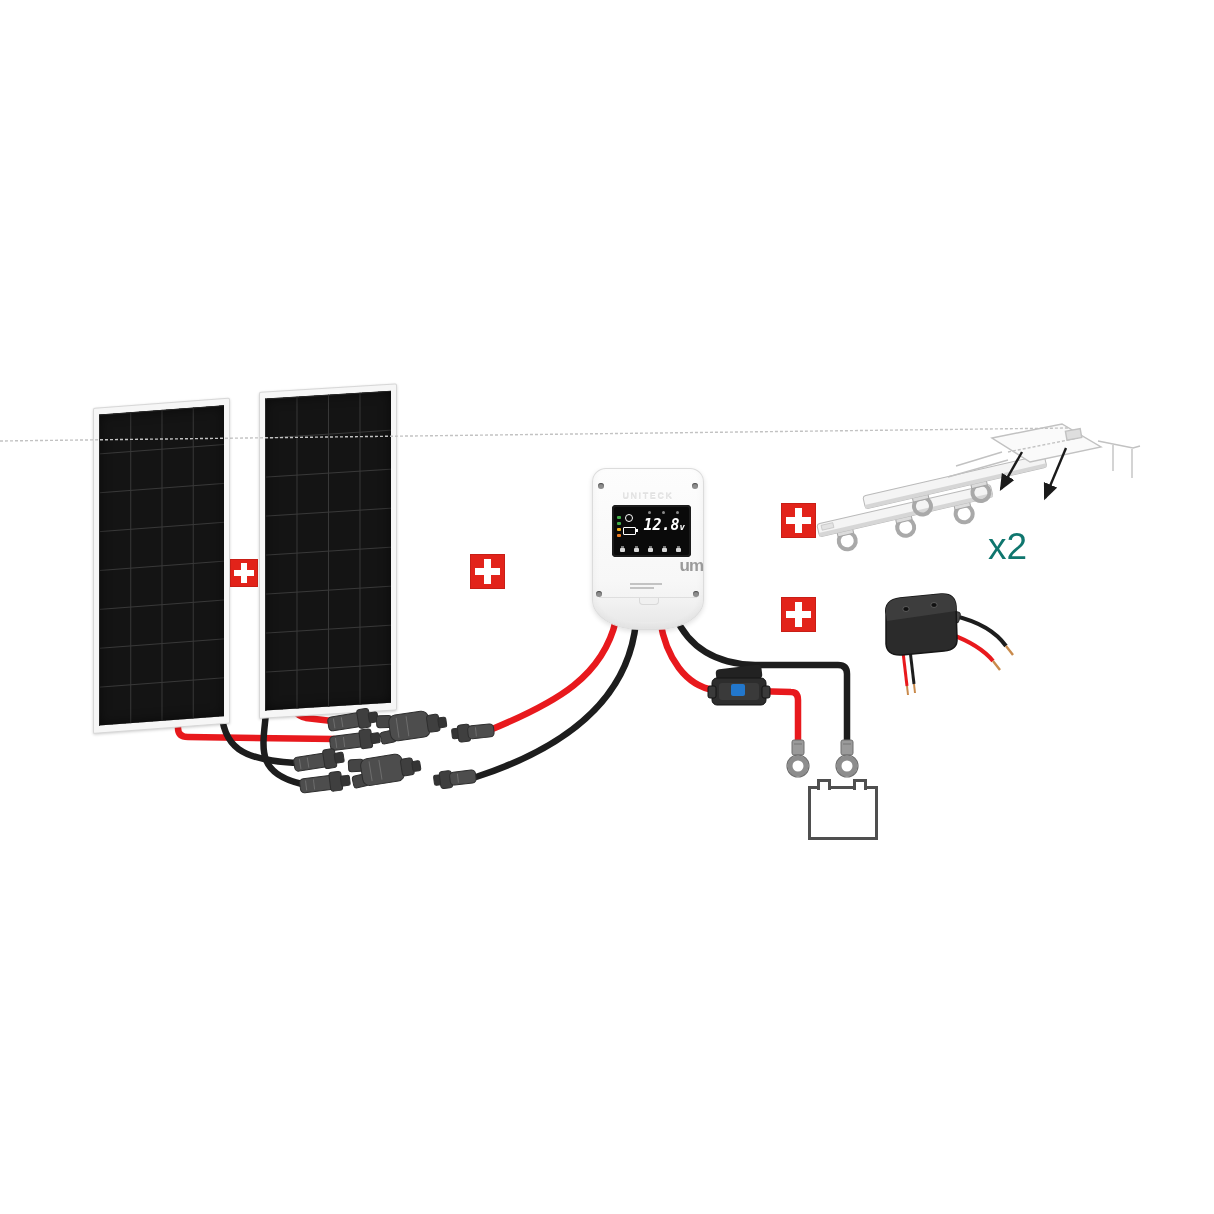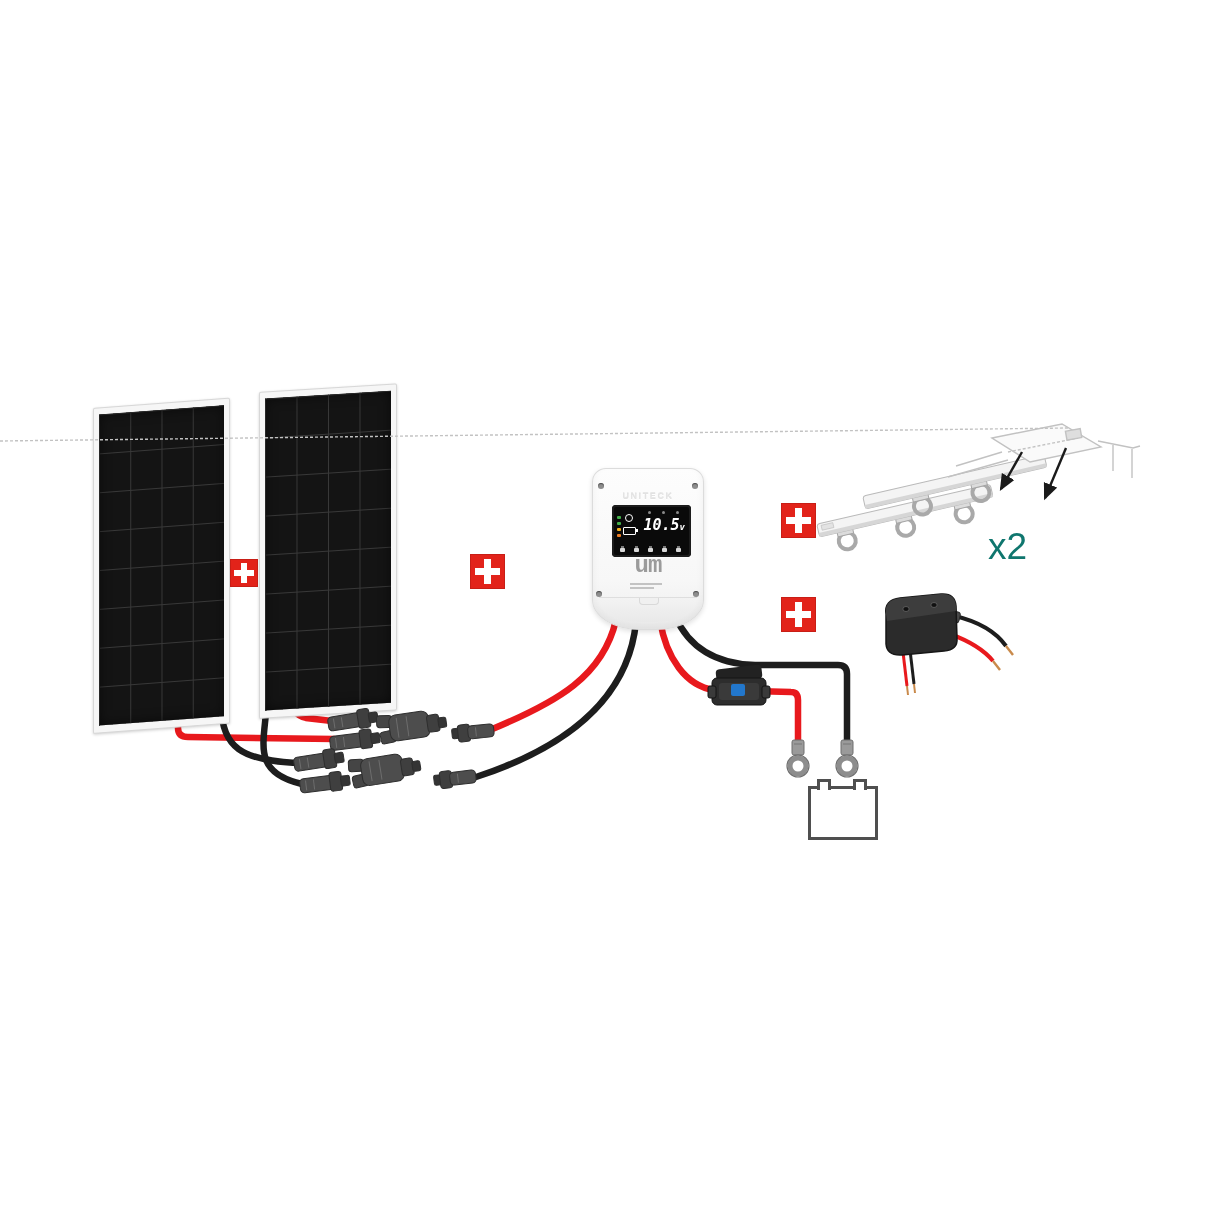--- a/index.html
+++ b/index.html
@@ -53,23 +53,23 @@
   #disp-batt i{position:absolute;right:-3px;top:1px;width:2px;height:3px;background:#fff;}
   .disp-dot{position:absolute;top:6px;width:3px;height:3px;border-radius:50%;background:#8a8a8a;}
   #dd1{left:36px;} #dd2{left:50px;} #dd3{left:64px;}
   #disp-value{position:absolute;right:6px;top:13px;color:#fff;
       font-family:"DejaVu Sans Mono",monospace;font-style:italic;font-weight:bold;
       font-size:15px;line-height:15px;letter-spacing:0;}
   #disp-value .unit{font-size:9px;font-weight:bold;}
   .disp-btn{position:absolute;bottom:5px;width:5px;height:4px;background:#d8d8d8;
       border-radius:1px;box-shadow:0 -3px 0 -1px #7a7a7a;}
   #db1{left:8px;} #db2{left:22px;} #db3{left:36px;} #db4{left:50px;} #db5{left:64px;}
-  #logo{position:absolute;left:0;right:0;top:86px;text-align:center;color:#9b9b9b;
-      font-weight:bold;font-size:24px;line-height:22px;letter-spacing:-1px;
-      font-family:Liberation Mono, monospace;}
+  #logo{position:absolute;left:0;right:0;top:86px;text-align:right;color:#9b9b9b;
+      font-weight:bold;font-size:17px;line-height:22px;letter-spacing:-1px;
+      font-family:Liberation Sans, sans-serif;}
   .logo-line{position:absolute;left:37px;height:2px;background:#c3c3c3;}
   #ll1{top:114px;width:32px;} #ll2{top:118px;width:24px;}
   #hatch{position:absolute;left:6px;right:6px;top:128px;height:24px;
       border-top:1px solid #dedede;border-radius:0 0 40px 40px/0 0 22px 22px;
       background:linear-gradient(180deg,#f3f3f3,#e9e9e9);}
   #hatch-tab{position:absolute;left:40px;top:0;width:18px;height:6px;background:#f0f0f0;
       border:1px solid #d9d9d9;border-top:none;border-radius:0 0 4px 4px;}
   
   #battery{position:absolute;z-index:2;left:808px;top:786px;width:64px;height:48px;
       background:#fff;border:3px solid #4f4f4f;}
@@ -136,21 +136,21 @@
       <span class="led" id="led2"></span>
       <span class="led" id="led3"></span>
       <span class="led" id="led4"></span>
       <span id="disp-sun"></span>
       <span id="disp-batt">
           <i></i>
         </span>
       <span class="disp-dot" id="dd1"></span>
       <span class="disp-dot" id="dd2"></span>
       <span class="disp-dot" id="dd3"></span>
-      <span id="disp-value"><span>10.5</span><span class="unit">v</span></span>
+      <span id="disp-value"><span>12.8</span><span class="unit">v</span></span>
       <span class="disp-btn" id="db1"></span>
       <span class="disp-btn" id="db2"></span>
       <span class="disp-btn" id="db3"></span>
       <span class="disp-btn" id="db4"></span>
       <span class="disp-btn" id="db5"></span>
     </div>
     <div id="logo">um</div>
     <div class="logo-line" id="ll1"></div>
     <div class="logo-line" id="ll2"></div>
     <div id="hatch">

